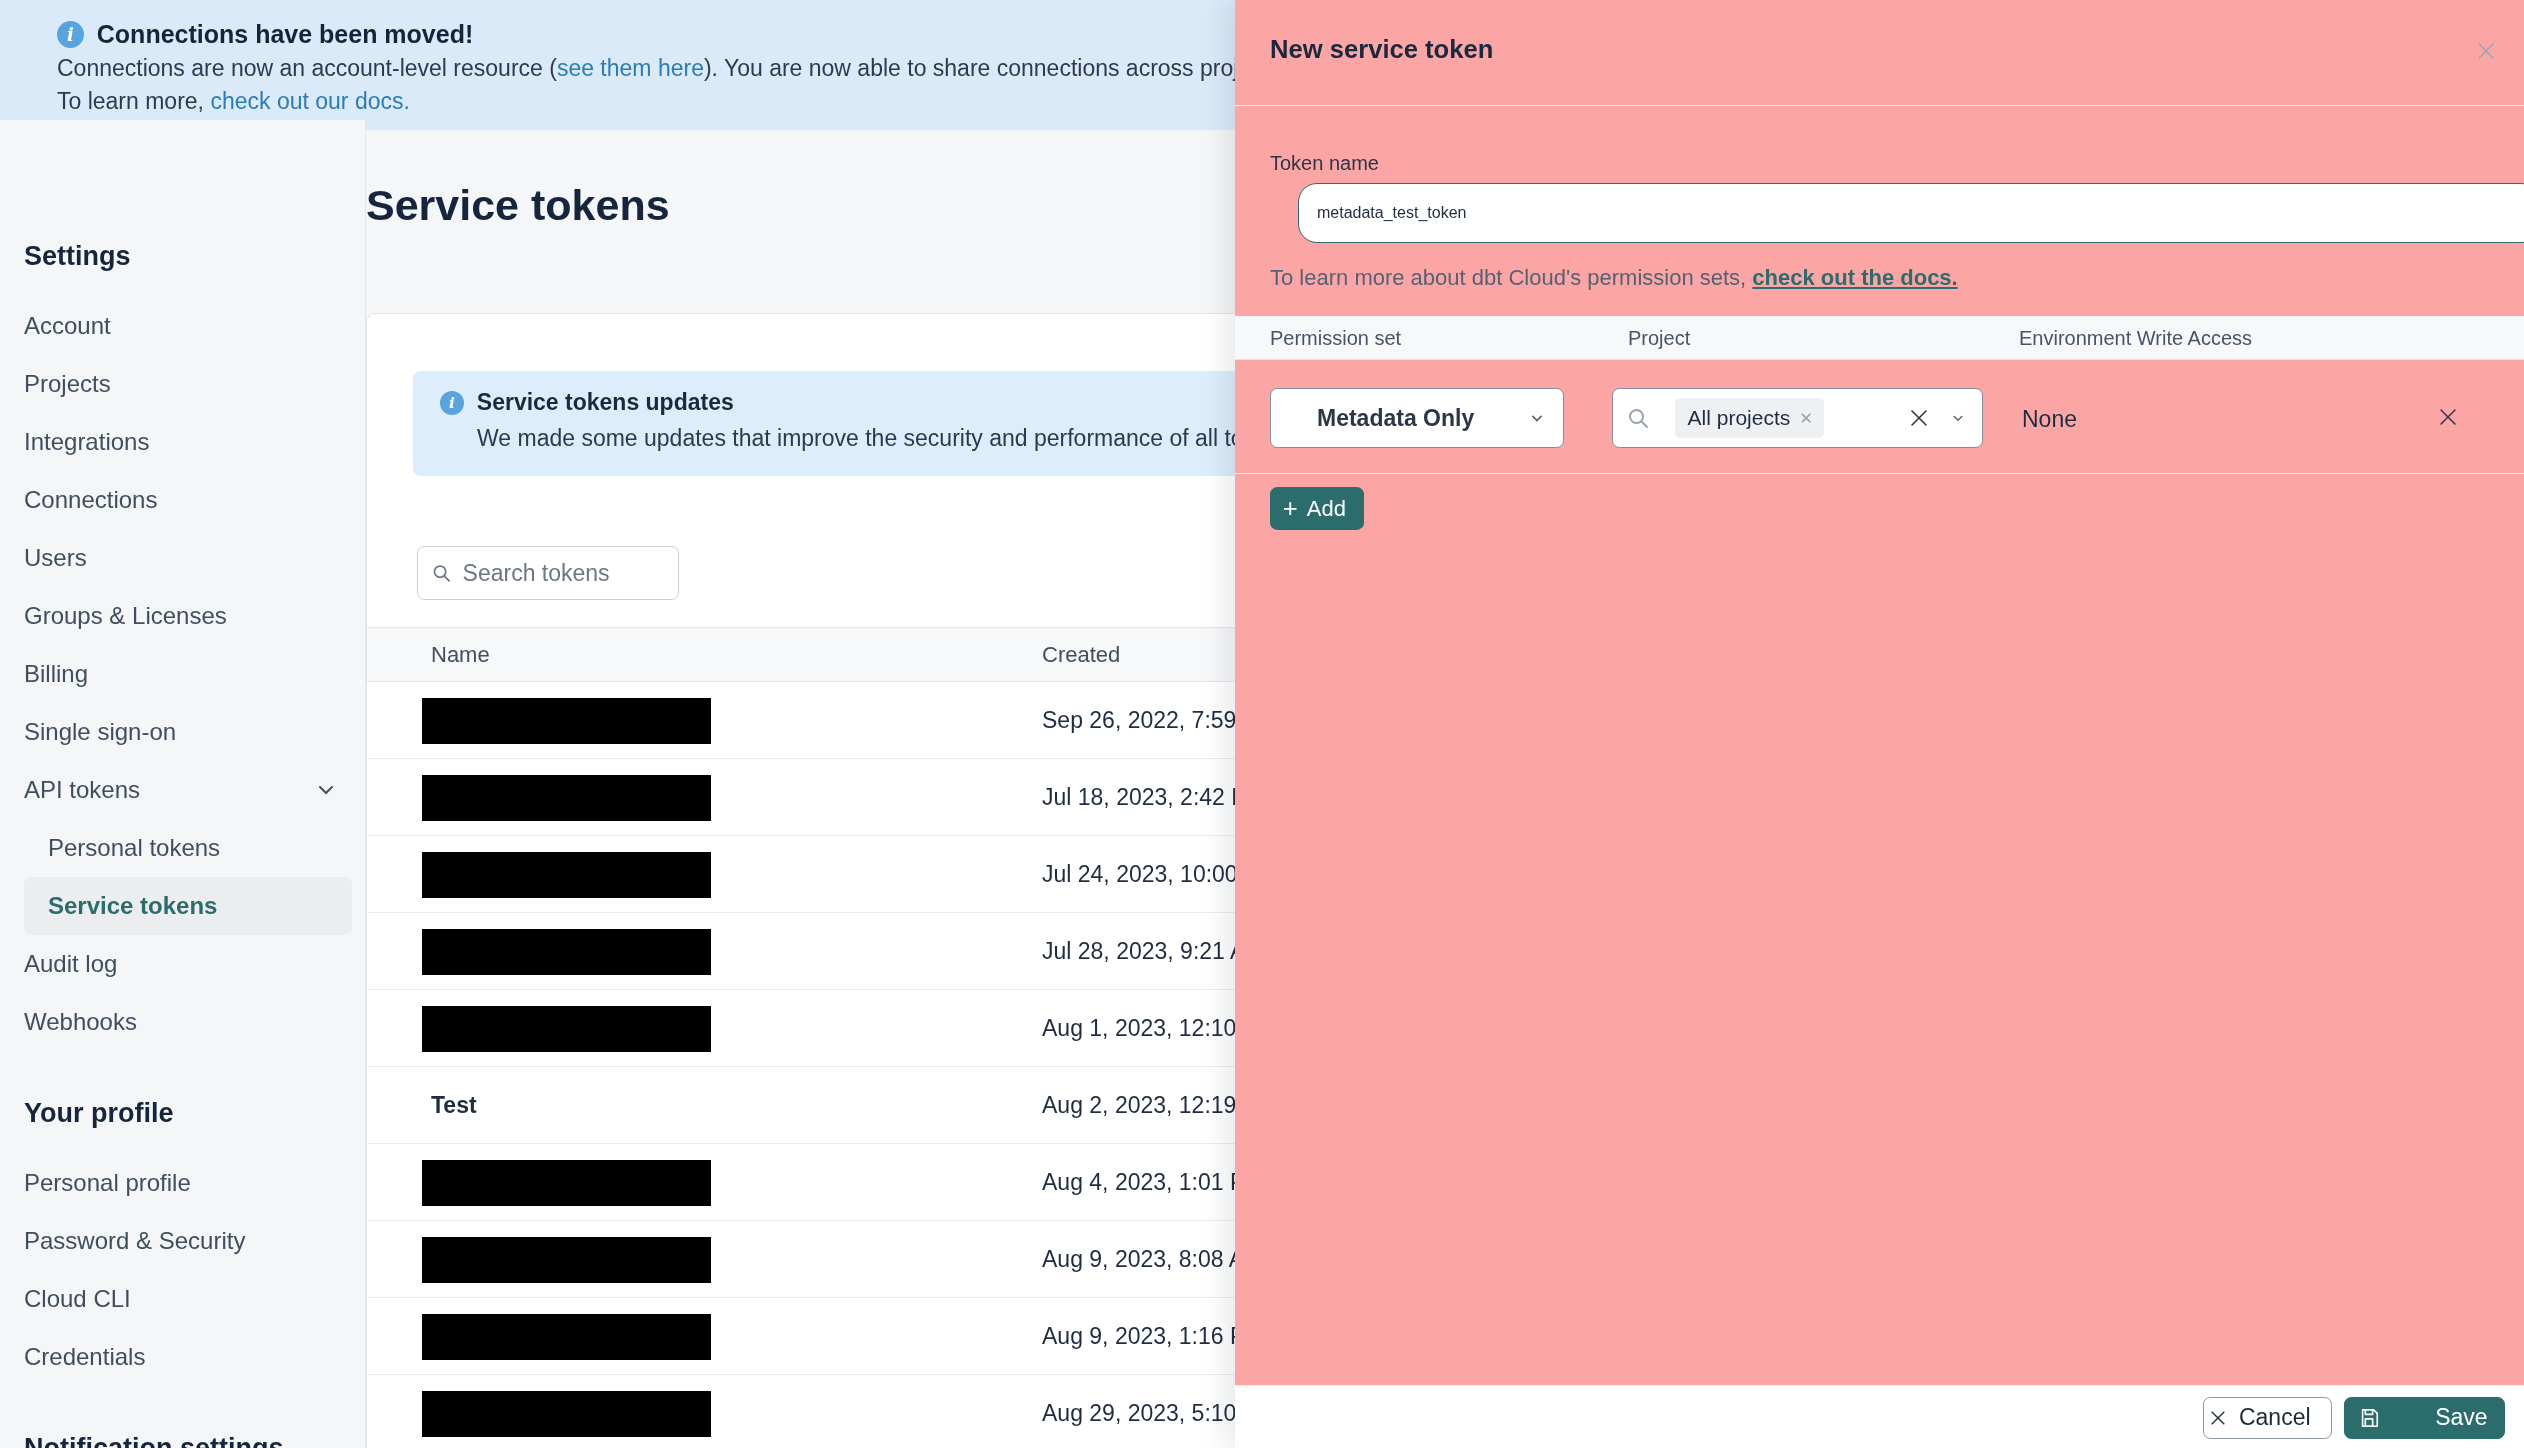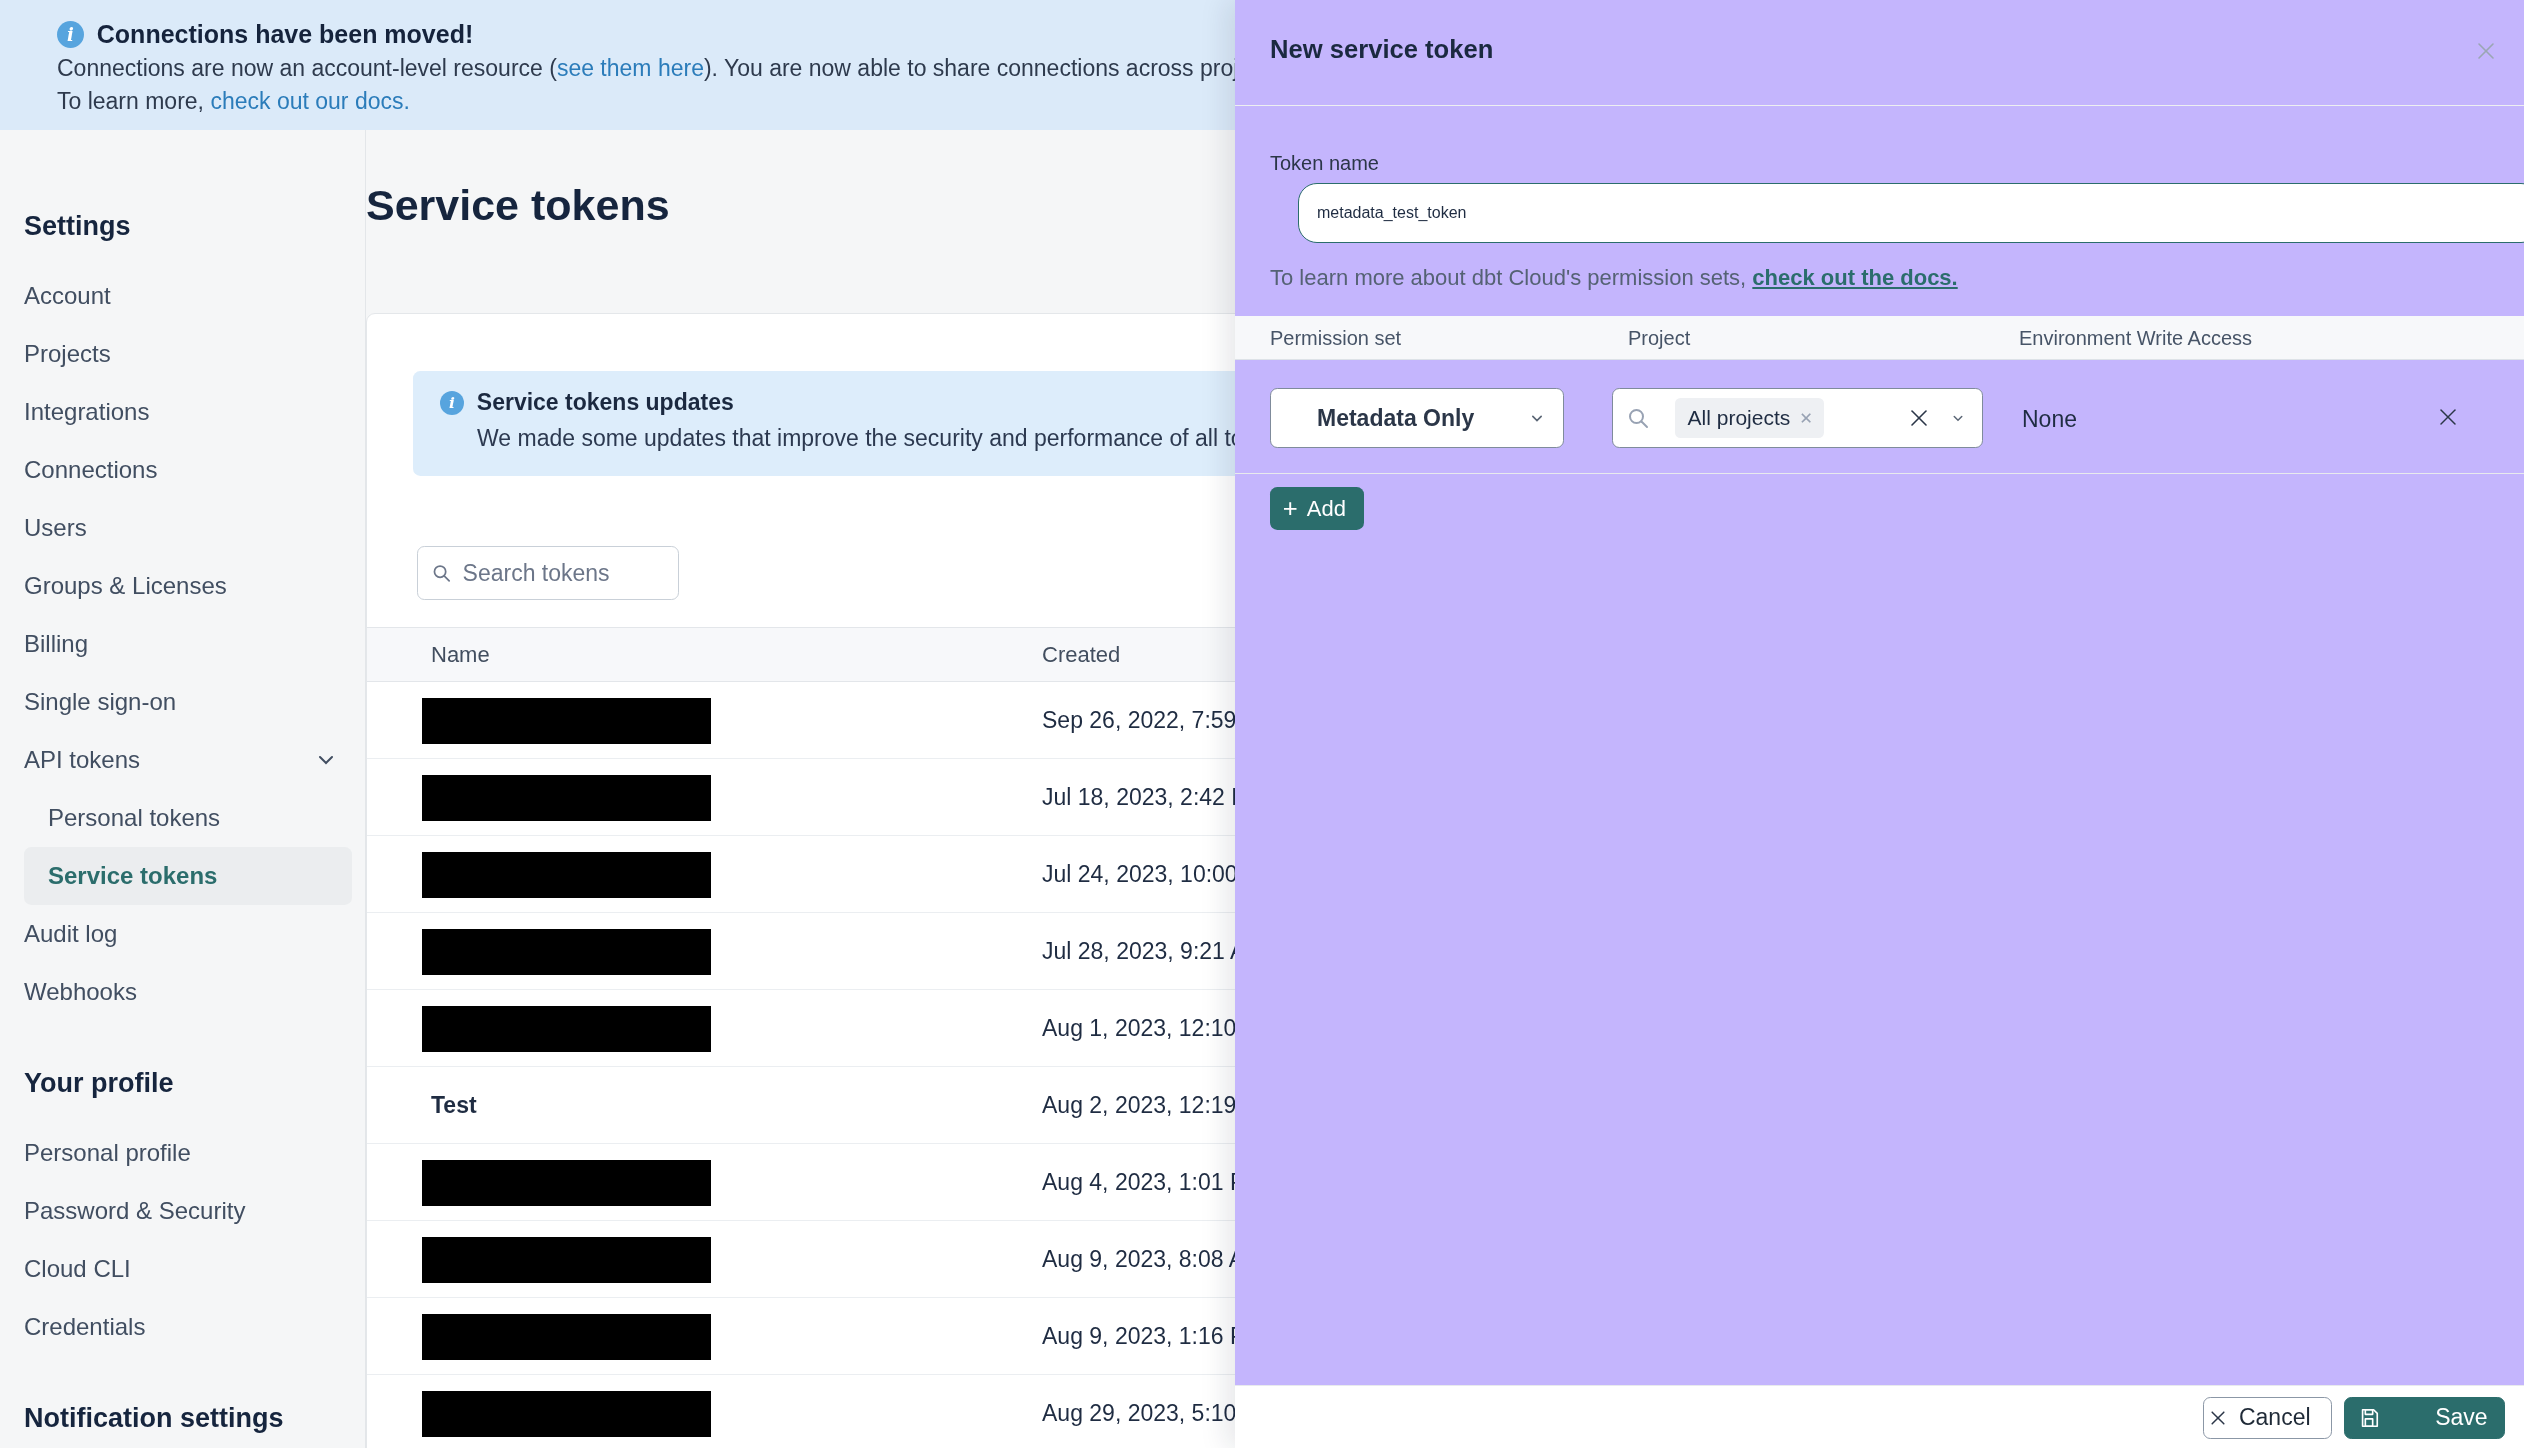--- a/index.html
+++ b/index.html
@@ -10,21 +10,21 @@
   .banner { position:absolute; left:0; top:0; width:2525px; height:130px; background:#dbeaf9; z-index:1; }
   .banner-title-row { position:absolute; left:57px; top:20px; display:flex; align-items:center; }
   .info-badge { width:27px; height:27px; border-radius:50%; background:#57a4de; color:#fff; font-size:18px; font-weight:bold; display:flex; align-items:center; justify-content:center; font-family:"DejaVu Serif", serif; font-style:italic; flex:0 0 27px; }
   .banner-title { margin-left:12.8px; font-size:25px; font-weight:bold; color:#15233c; }
   .banner-line { position:absolute; left:57px; font-size:23px; color:#2e3a4d; white-space:nowrap; }
   .banner-line.l1 { top:55px; }
   .banner-line.l2 { top:88px; }
   a.blue-link { color:#2b7cba; text-decoration:none; cursor:pointer; }
 
   
-  .sidebar { position:absolute; left:0; top:130px; bottom:0; width:366px; background:#f5f6f7; border-right:0.9px solid #e3e6e9; z-index:2; padding:80px 0 0 24px; }
+  .sidebar { position:absolute; left:0; top:120px; bottom:0; width:366px; background:#f5f6f7; border-right:0.9px solid #e3e6e9; z-index:2; padding:120px 0 0 24px; }
   .side-header { font-size:27px; font-weight:bold; color:#16253e; line-height:33px; }
   .nav-list { list-style:none; margin-top:24px; }
   .nav-item { height:58px; display:flex; align-items:center; font-size:24px; color:#414e61; cursor:pointer; padding:0 16.4px 0 0; position:relative; }
   .nav-item .nav-inner { display:flex; align-items:center; justify-content:space-between; width:100%; }
   .nav-item.sub { padding-left:24px; }
   .nav-item.active { background:#ebedef; border-radius:7.3px; margin-right:12.8px; }
   .nav-item.active .nav-label { color:#2b6d6c; font-weight:bold; }
   .chev { display:none; margin-right:11px; }
   .chev.show { display:inline-flex; }
   .side-header.profile { margin-top:46px; }
@@ -48,21 +48,21 @@
   .thead { height:55px; background:#f7f8fa; border-top:0.9px solid #e3e6ea; border-bottom:0.9px solid #e3e6ea; position:relative; display:flex; align-items:center; font-size:22px; color:#424e5f; }
   .th-name { padding-left:64px; }
   .th-created { position:absolute; left:675px; }
   .trow { height:77px; border-bottom:0.9px solid #ebeef1; position:relative; display:flex; align-items:center; font-size:23px; color:#1f2c42; background:#fff; }
   .name-cell { padding-left:64px; font-weight:bold; display:flex; align-items:center; }
   .redact-box { display:none; position:absolute; left:55px; top:15.5px; width:289px; height:46px; background:#000; }
   .redact-box.show { display:block; }
   .created-cell { position:absolute; left:675px; white-space:nowrap; }
 
   
-  .panel { position:absolute; left:1235px; top:0; width:1290px; height:1449px; background:#c4b5fd; z-index:5; box-shadow:-9px 0 25.6px rgba(20,30,50,0.10); }
+  .panel { position:absolute; left:1235px; top:0; width:1290px; height:1449px; background:#fca5a5; z-index:5; box-shadow:-9px 0 25.6px rgba(20,30,50,0.10); }
   .panel-header { height:106px; border-bottom:0.9px solid #edeff1; position:relative; }
   .panel-title { position:absolute; left:35px; top:35px; font-size:25.6px; font-weight:bold; color:#1b2940; }
   .panel-close { position:absolute; right:25.6px; top:37px; width:27px; height:27px; display:flex; align-items:center; justify-content:center; cursor:pointer; }
 
   .field-label { position:absolute; left:35px; top:152px; font-size:20px; color:#2b3648; }
   .token-input { position:absolute; left:35px; top:183px; width:1242px; height:60px; border:1.8px solid #2b6d6c; border-radius:19px; font-size:16px; color:#1f2c42; padding:0 18px; outline:none; font-family:"Liberation Sans", sans-serif; background:#fff;margin-left:28px; }
   .helper { position:absolute; left:35px; top:265px; font-size:22px; color:#556274; }
   a.teal-link { color:#2b6d6c; font-weight:bold; text-decoration:underline; cursor:pointer; }
 
   .perm-head { position:absolute; left:0; top:316px; width:1290px; height:44px; background:#f7f8fa; border-bottom:0.9px solid #dde2e7; }

